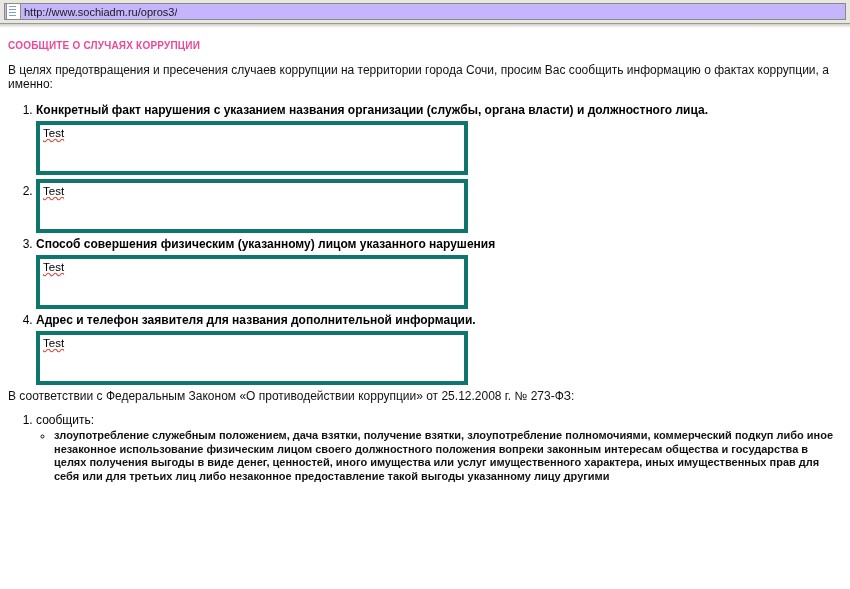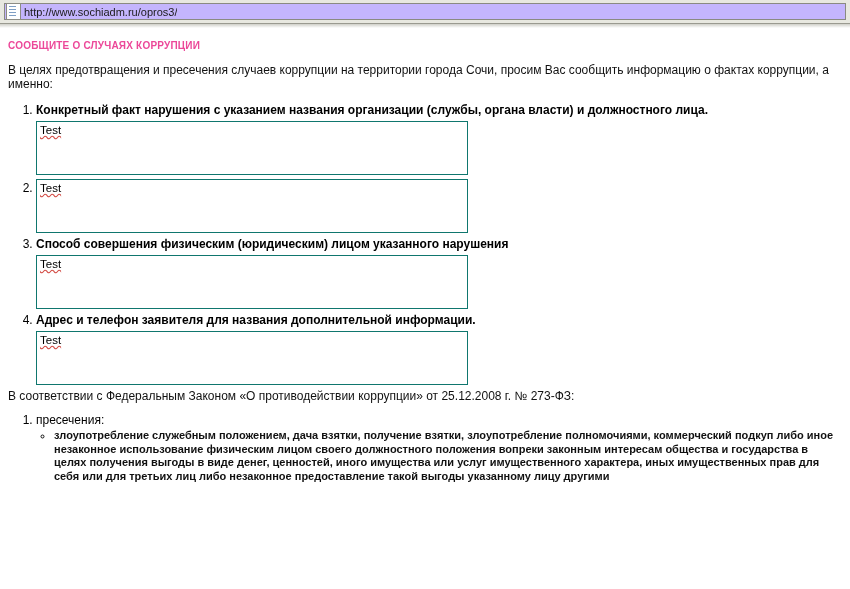--- a/index.html
+++ b/index.html
@@ -95,21 +95,21 @@
   .q-label {
     font-weight: bold;
     font-size: 12px;
     display: block;
     margin-bottom: 4px;
   }
   textarea.answer {
     display: block;
     width: 432px;
     height: 54px;
-    border: 1px solid #0f766e;
+    border: 4px solid #0f766e;
     background: #ffffff;
     font-family: "Liberation Sans", sans-serif;
     font-size: 11.5px;
     color: #000000;
     padding: 2px 3px;
     box-sizing: border-box;
     resize: none;
     margin: 0 0 20px 0;
     line-height: 13px;
     text-decoration: underline;
@@ -173,36 +173,36 @@
     <li>
       <span class="q-label">Конкретный факт нарушения с указанием названия организации (службы, органа власти) и должностного лица.</span>
       <textarea class="answer" placeholder="" style="">Test</textarea>
     </li>
 
     <li>
       <textarea class="answer" placeholder="" style="">Test</textarea>
     </li>
 
     <li>
-      <span class="q-label">Способ совершения физическим (юридическим) лицом указанного нарушения</span>
+      <span class="q-label">Способ совершения физическим (указанному) лицом указанного нарушения</span>
       <textarea class="answer" placeholder="" style="">Test</textarea>
     </li>
 
     <li>
       <span class="q-label">Адрес и телефон заявителя для названия дополнительной информации.</span>
       <textarea class="answer" placeholder="" style="">Test</textarea>
     </li>
 
   </ol>
 
 
   <p class="law">В соответствии с Федеральным Законом «О противодействии коррупции» от 25.12.2008 г. № 273-ФЗ:</p>
 
   <ol class="terms">
     <li>
-      <span>пресечения:</span>
+      <span>сообщить:</span>
       <ul class="term-body">
         <li>злоупотребление служебным положением, дача взятки, получение взятки, злоупотребление полномочиями, коммерческий подкуп либо иное незаконное использование физическим лицом своего должностного положения вопреки законным интересам общества и государства в целях получения выгоды в виде денег, ценностей, иного имущества или услуг имущественного характера, иных имущественных прав для себя или для третьих лиц либо незаконное предоставление такой выгоды указанному лицу другими</li>
       </ul>
     </li>
   </ol>
 
 </div>
 
 </body></html>

